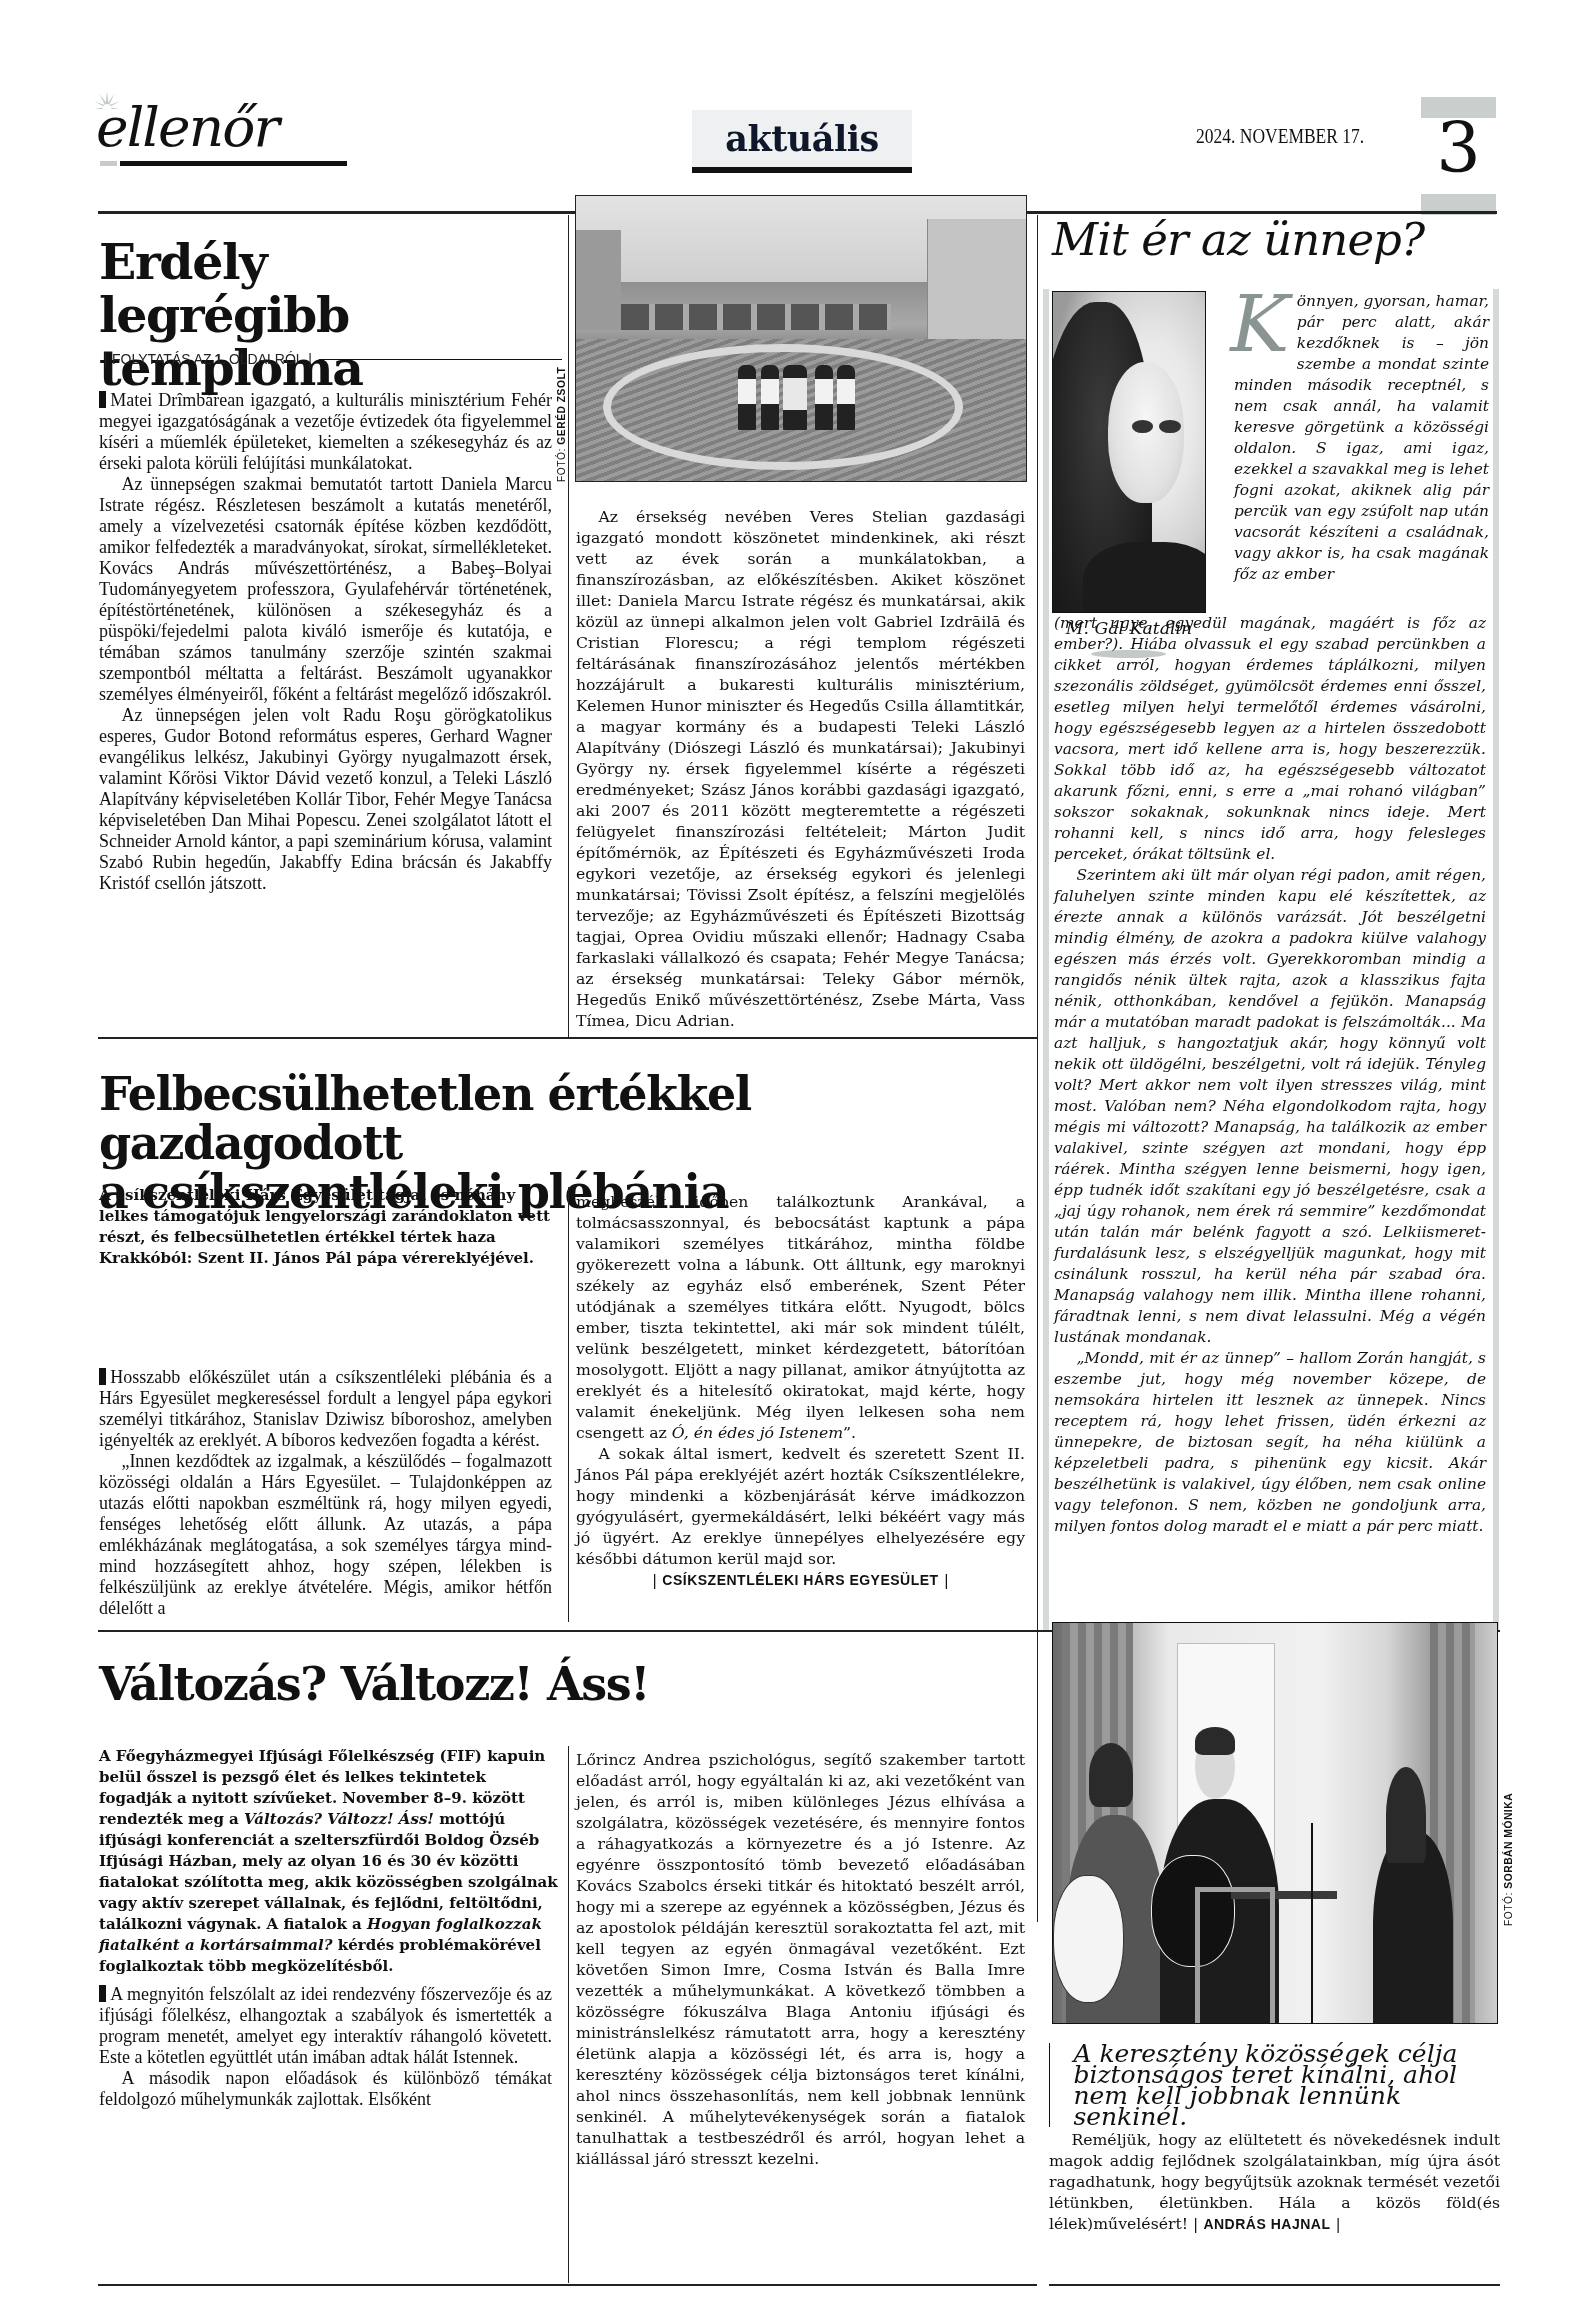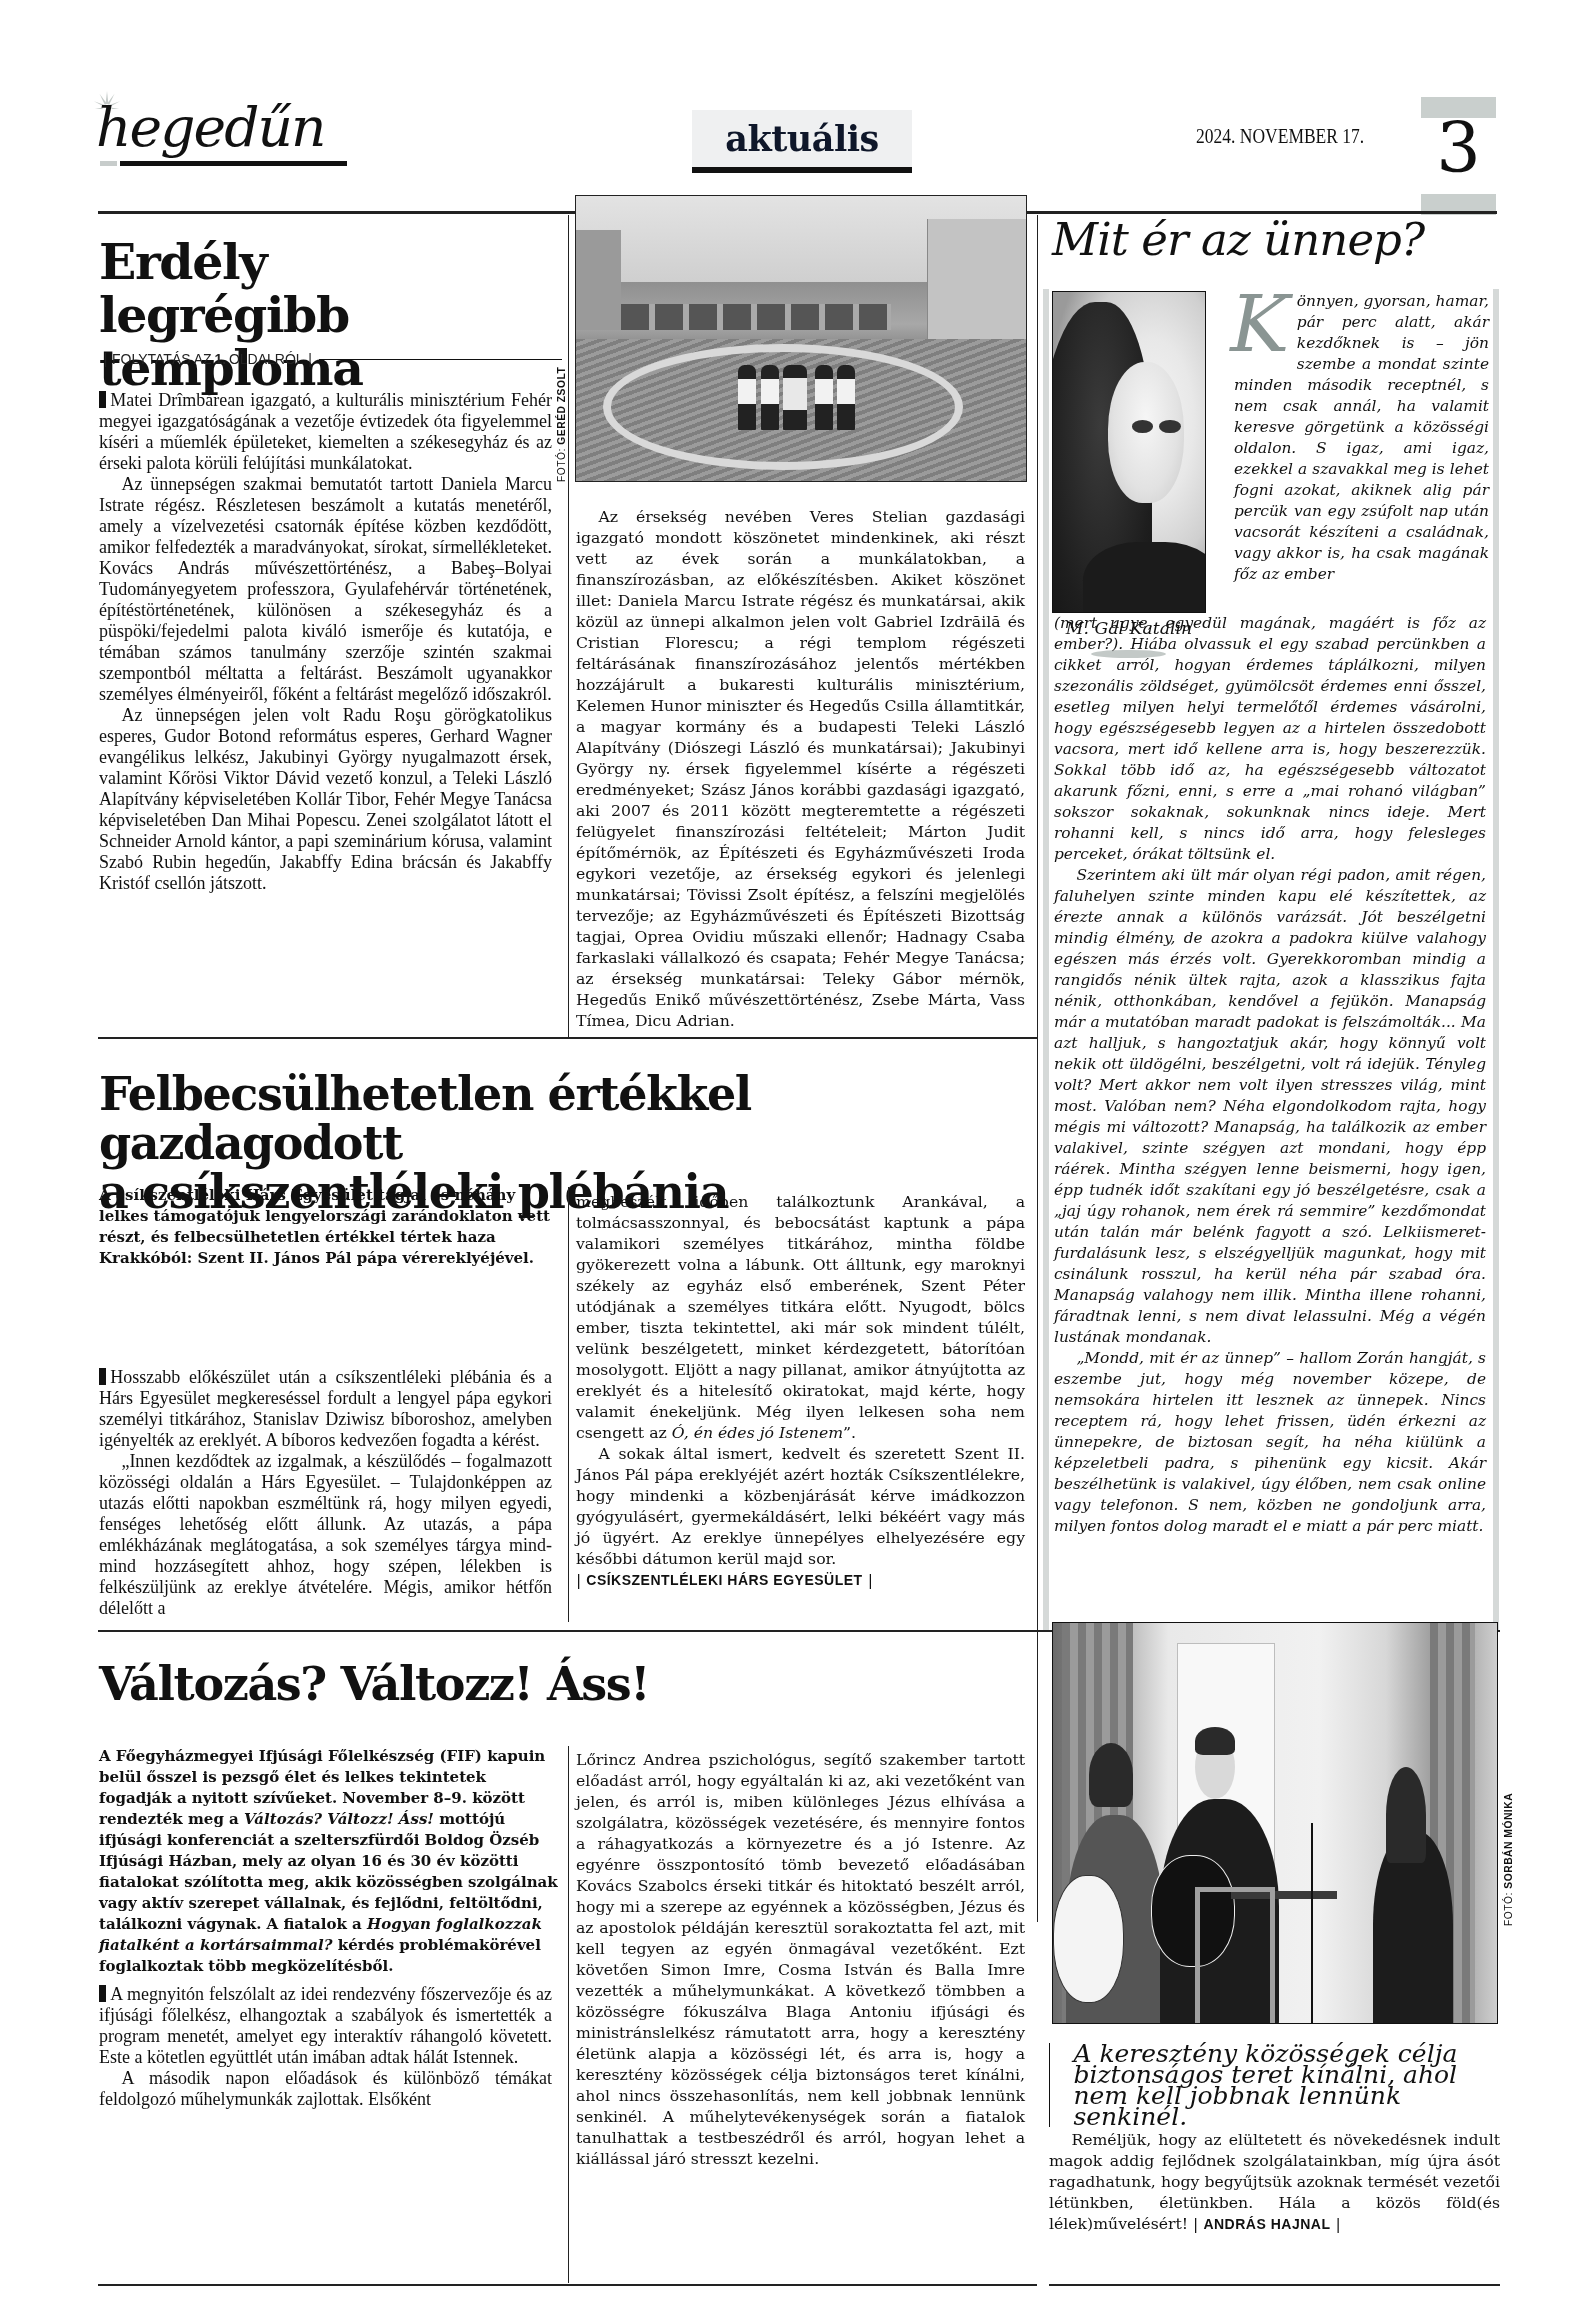--- a/index.html
+++ b/index.html
@@ -122,21 +122,21 @@
       <polygon points="30,2 33,30 27,30"></polygon>
       <polygon points="14,8 31,31 26,33"></polygon>
       <polygon points="46,8 34,33 29,31"></polygon>
       <polygon points="2,24 28,33 26,37"></polygon>
       <polygon points="58,24 34,37 32,33"></polygon>
       <polygon points="4,40 27,37 27,41"></polygon>
       <polygon points="56,40 33,41 33,37"></polygon>
     </g>
     <ellipse cx="30" cy="42" rx="10" ry="12" fill="#fff"></ellipse>
   </svg>
-  <span class="logo-text">hegedűn</span>
+  <span class="logo-text">ellenőr</span>
   <div class="logo-bar-grey"></div>
   <div class="logo-bar-black"></div>
 </div>
 
 <div class="abs section-tag">
   <span>aktuális</span>
 </div>
 
 <div class="abs issue-date">2024. NOVEMBER 17.</div>
 
@@ -227,21 +227,21 @@
 <div class="abs a2-lead">A csíkszentléleki Hárs Egyesület tagjai és néhány lelkes támogatójuk lengyelországi zarándoklaton vett részt, és felbecsülhetetlen értékkel tértek haza Krakkóból: Szent II. János Pál pápa vérereklyéjével.</div>
 
 <div class="abs col-text narrow a2-col1">
   <p class="first"><span class="lead-mark"></span><span>Hosszabb előkészület után a csíkszentléleki plébánia és a Hárs Egyesület megkereséssel fordult a lengyel pápa egykori személyi titkárához, Stanislav Dziwisz bíboroshoz, amelyben igényelték az ereklyét. A bíboros kedvezően fogadta a kérést.</span></p>
   <p>„Innen kezdődtek az izgalmak, a készülődés – fogalmazott közösségi oldalán a Hárs Egyesület. – Tulajdonképpen az utazás előtti napokban eszméltünk rá, hogy milyen egyedi, fenséges lehetőség előtt állunk. Az utazás, a pápa emlékházának meglátogatása, a sok személyes tárgya mind-mind hozzásegített ahhoz, hogy szépen, lélekben is felkészüljünk az ereklye átvételére. Mégis, amikor hétfőn délelőtt a</p>
 </div>
 
 <div class="abs col-text a2-col2">
   <p class="first"><span>megbeszélt időben találkoztunk Arankával, a tolmácsasszonnyal, és bebocsátást kaptunk a pápa valamikori személyes titkárához, mintha földbe gyökerezett volna a lábunk. Ott álltunk, egy maroknyi székely az egyház első emberének, Szent Péter utódjának a személyes titkára előtt. Nyugodt, bölcs ember, tiszta tekintettel, aki már sok mindent túlélt, velünk beszélgetett, minket kérdezgetett, bátorítóan mosolygott. Eljött a nagy pillanat, amikor átnyújtotta az ereklyét és a hitelesítő okiratokat, majd kérte, hogy valamit énekeljünk. Még ilyen lelkesen soha nem csengett az </span><i>Ó, én édes jó Istenem</i><span>”.</span></p>
   <p>A sokak által ismert, kedvelt és szeretett Szent II. János Pál pápa ereklyéjét azért hozták Csíkszentlélekre, hogy mindenki a közbenjárását kérve imádkozzon gyógyulásért, gyermekáldásért, lelki békéért vagy más jó ügyért. Az ereklye ünnepélyes elhelyezésére egy későbbi dátumon kerül majd sor.</p>
-  <div style="text-align:left">
+  <div style="text-align:center">
     <span>| </span><span class="sig">CSÍKSZENTLÉLEKI HÁRS EGYESÜLET</span><span> |</span>
   </div>
 </div>
 <div class="abs vrule-a2"></div>
 <div class="abs hrule-a2"></div>
 
 <div class="abs a3-title">Változás? Változz! Áss!</div>
 <div class="abs a3-lead"><span>A Főegyházmegyei Ifjúsági Főlelkészség (FIF) kapuin belül ősszel is pezsgő élet és lelkes tekintetek fogadják a nyitott szívűeket. November 8–9. között rendezték meg a </span><i>Változás? Változz! Áss!</i><span> mottójú ifjúsági konferenciát a szelterszfürdői Boldog Özséb Ifjúsági Házban, mely az olyan 16 és 30 év közötti fiatalokat szólította meg, akik közösségben szolgálnak vagy aktív szerepet vállalnak, és fejlődni, feltöltődni, találkozni vágynak. A fiatalok a </span><i>Hogyan foglalkozzak fiatalként a kortársaimmal?</i><span> kérdés problémakörével foglalkoztak több megközelítésből.</span></div>
 
 <div class="abs col-text narrow a3-col1">

